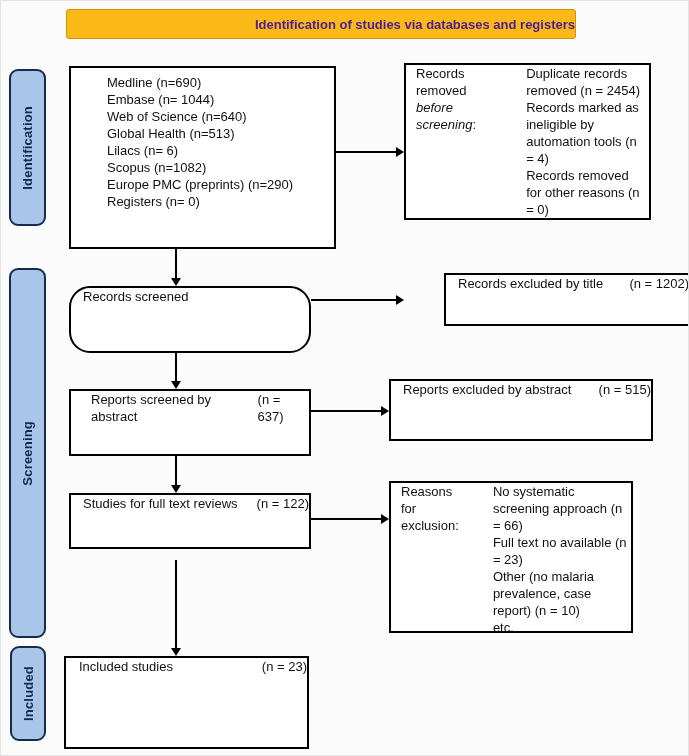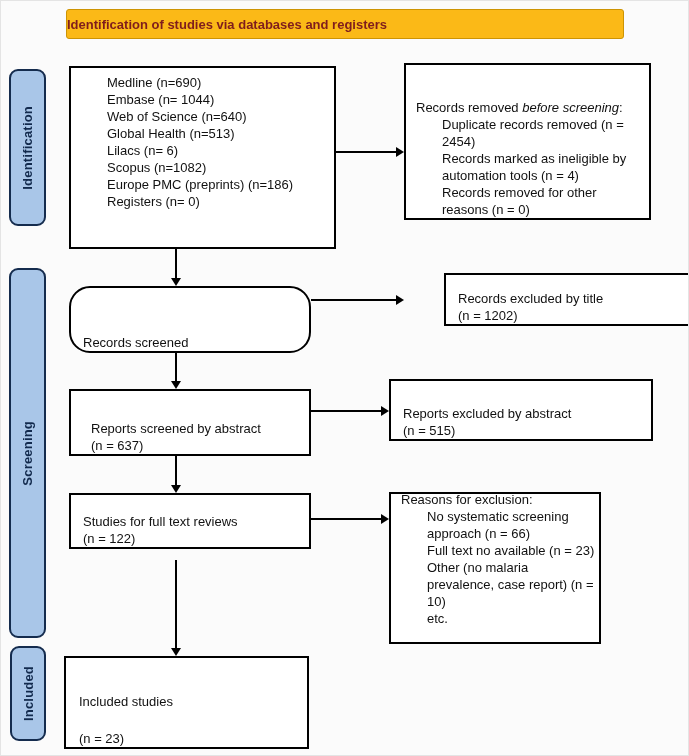--- a/index.html
+++ b/index.html
@@ -9,26 +9,26 @@
     position: relative;
     width: 689px;
     height: 756px;
     background: #fbfbfb;
     border: 1px solid #e4e4e4;
     overflow: hidden;
   }
   
   .banner {
     position: absolute;
-    left: 65px; top: 8px; width: 558px; height: 30px;
+    left: 65px; top: 8px; width: 510px; height: 30px;
     background: #fbb917;
     border: 1px solid #cd9403;
     border-radius: 3px;
-    display: flex; align-items: center; justify-content: flex-start;
-    font-size: 13px; font-weight: bold; color: #7f1d1d;
+    display: flex; align-items: center; justify-content: flex-end;
+    font-size: 13px; font-weight: bold; color: #4c1d95;
   }
   
   .stage {
     position: absolute;
     background: #a9c6e8;
     border: 2px solid #152c4e;
     border-radius: 9px;
     display: flex; align-items: center; justify-content: center;
   }
   .stage span {
@@ -42,29 +42,29 @@
   #stage-screening      { left: 8px;  top: 267px; width: 37px; height: 370px; }
   #stage-included       { left: 9px;  top: 645px; width: 36px; height: 95px;  }
   
   .box {
     position: absolute;
     background: #ffffff;
     border: 2px solid #000000;
     font-size: 13px; line-height: 17px; color: #111111;
   }
   .box .li { padding-left: 26px; }
-  .vcenter { display: flex; flex-direction: column; justify-content: flex-end; }
+  .vcenter { display: flex; flex-direction: row; justify-content: space-between; }
   #box-identified        { left: 68px;  top: 65px;  width: 267px; height: 183px; padding: 6px 6px 0 10px; }
   #box-removed           { left: 403px; top: 62px;  width: 247px; height: 157px; padding: 0 6px 0 10px; }
   #box-screened          { left: 68px;  top: 285px; width: 242px; height: 67px;  padding-left: 12px; border-radius: 21px; }
   #box-excluded-title    { left: 403px; top: 272px; width: 247px; height: 53px;  padding-left: 12px; margin-left: 40px; }
   #box-abstract          { left: 68px;  top: 388px; width: 242px; height: 67px;  padding-left: 20px; }
   #box-excluded-abstract { left: 388px; top: 378px; width: 264px; height: 62px;  padding-left: 12px; }
   #box-fulltext          { left: 68px;  top: 492px; width: 242px; height: 56px;  padding-left: 12px; }
-  #box-reasons           { left: 388px; top: 491px; width: 212px; height: 152px; padding: 0 4px 15px 10px; }
+  #box-reasons           { left: 388px; top: 480px; width: 244px; height: 152px; padding: 0 4px 15px 10px; }
   #box-included          { left: 63px;  top: 655px; width: 245px; height: 93px;  padding-left: 13px; gap: 20px; }
   
   .vline { position: absolute; width: 2px; background: #000; }
   .hline { position: absolute; height: 2px; background: #000; }
   .head-down {
     position: absolute; width: 0; height: 0;
     border-left: 5px solid transparent; border-right: 5px solid transparent;
     border-top: 8px solid #000;
   }
   .head-right {
@@ -94,21 +94,21 @@
   </div>
 
   <div class="box" id="box-identified">
     <div>
         <div class="li">Medline (n=690)</div>
         <div class="li">Embase (n= 1044)</div>
         <div class="li">Web of Science (n=640)</div>
         <div class="li">Global Health (n=513)</div>
         <div class="li">Lilacs (n= 6)</div>
         <div class="li">Scopus (n=1082)</div>
-        <div class="li">Europe PMC (preprints) (n=186)</div>
+        <div class="li">Europe PMC (preprints) (n=290)</div>
         <div class="li">Registers (n= 0)</div>
       </div>
   </div>
 
   <div class="box vcenter" id="box-removed">
     <div>
       <span>Records removed </span><span class="em">before screening</span><span>:</span>
     </div>
     <div>
         <div class="li">Duplicate records removed (n = 2454)</div>

